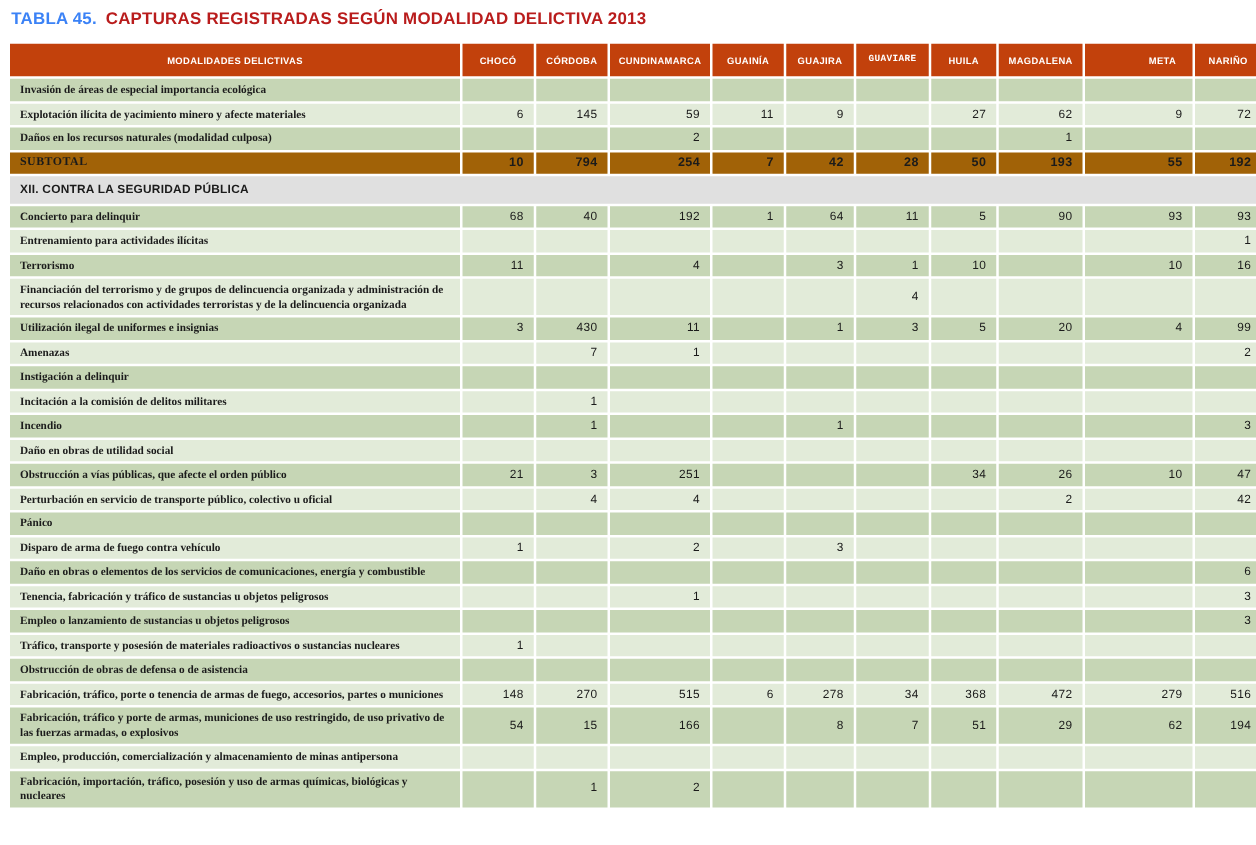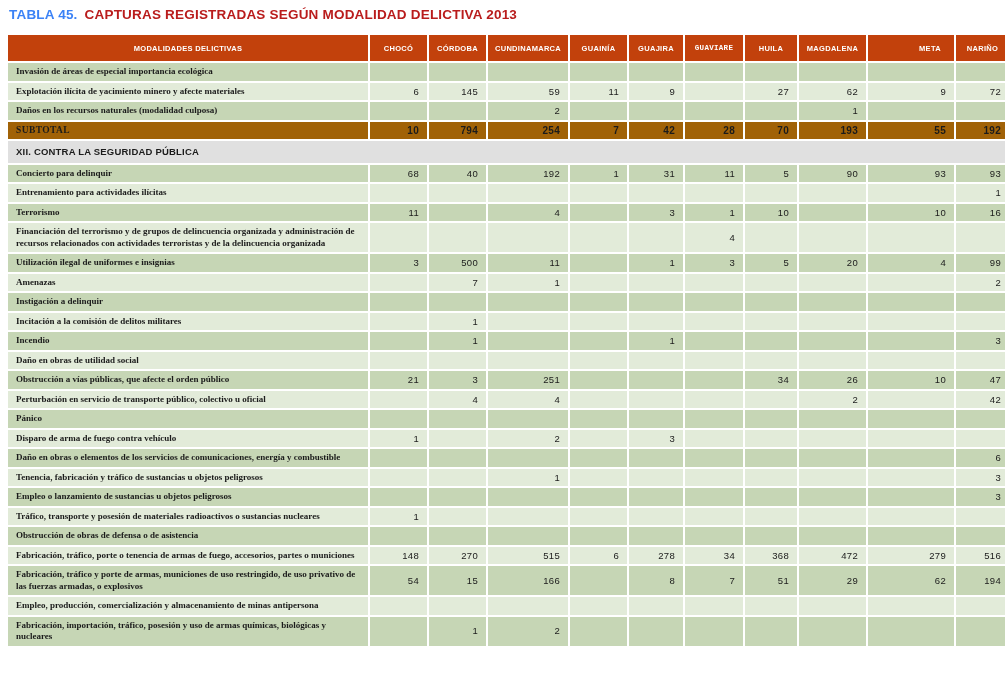--- a/index.html
+++ b/index.html
@@ -126,36 +126,36 @@
         <td class="num"></td>
       </tr>
       <tr class="subtotal">
         <td class="label">SUBTOTAL</td>
         <td class="num">10</td>
         <td class="num">794</td>
         <td class="num">254</td>
         <td class="num">7</td>
         <td class="num">42</td>
         <td class="num">28</td>
-        <td class="num">70</td>
+        <td class="num">50</td>
         <td class="num">193</td>
         <td class="num">55</td>
         <td class="num">192</td>
         <td class="num">117</td>
       </tr>
       <tr class="section">
         <td colspan="12">XII. CONTRA LA SEGURIDAD PÚBLICA</td>
       </tr>
       <tr class="dark">
         <td class="label">Concierto para delinquir</td>
         <td class="num">68</td>
         <td class="num">40</td>
         <td class="num">192</td>
         <td class="num">1</td>
-        <td class="num">31</td>
+        <td class="num">64</td>
         <td class="num">11</td>
         <td class="num">5</td>
         <td class="num">90</td>
         <td class="num">93</td>
         <td class="num">93</td>
         <td class="num">92</td>
       </tr>
       <tr class="light">
         <td class="label">Entrenamiento para actividades ilícitas</td>
         <td class="num"></td>
@@ -194,21 +194,21 @@
         <td class="num">4</td>
         <td class="num"></td>
         <td class="num"></td>
         <td class="num"></td>
         <td class="num"></td>
         <td class="num"></td>
       </tr>
       <tr class="dark">
         <td class="label">Utilización ilegal de uniformes e insignias</td>
         <td class="num">3</td>
-        <td class="num">500</td>
+        <td class="num">430</td>
         <td class="num">11</td>
         <td class="num"></td>
         <td class="num">1</td>
         <td class="num">3</td>
         <td class="num">5</td>
         <td class="num">20</td>
         <td class="num">4</td>
         <td class="num">99</td>
         <td class="num">10</td>
       </tr>

